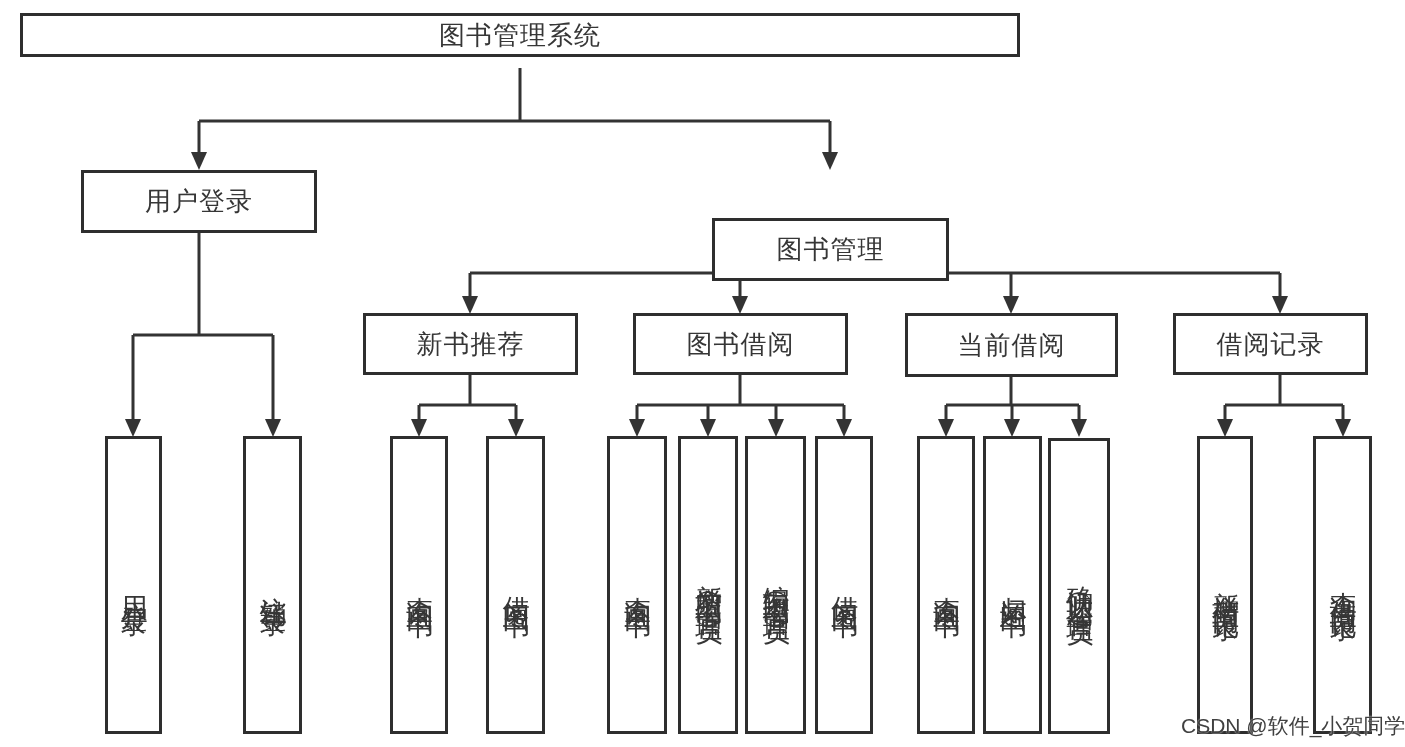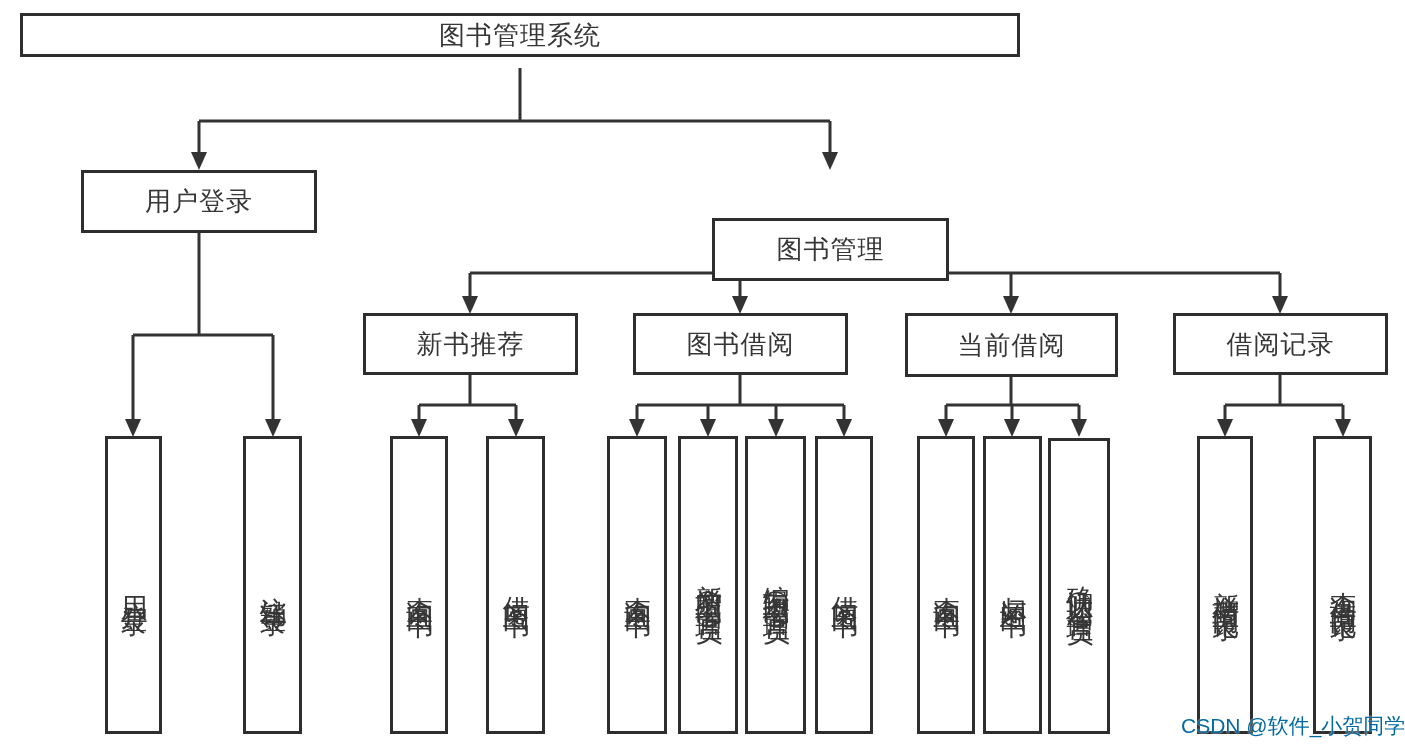--- a/index.html
+++ b/index.html
@@ -35,21 +35,21 @@
     font-size: 27px;
     letter-spacing: 5px;
     line-height: 1.1;
     color: #363636;
   }
   .watermark {
     position: absolute;
     left: 1181px;
     top: 712px;
     font-size: 21px;
-    color: #0369a1;
+    color: #404040;
     white-space: nowrap;
     z-index: 5;
     text-shadow: 0 0 2px #ffffff;
   }
 </style>
 </head>
 <body>
 
 <div class="canvas">
 
@@ -94,21 +94,21 @@
   </svg>
 
   <div class="node hnode" style="left:20px; top:13px; width:1000px; height:44px;">图书管理系统</div>
 
   <div class="node hnode" style="left:81px; top:170px; width:236px; height:63px;">用户登录</div>
   <div class="node hnode" style="left:712px; top:170px; width:237px; height:63px;margin-top:48px;">图书管理</div>
 
   <div class="node hnode" style="left:363px; top:313px; width:215px; height:62px;">新书推荐</div>
   <div class="node hnode" style="left:633px; top:313px; width:215px; height:62px;text-align:right;">图书借阅</div>
   <div class="node hnode" style="left:905px; top:313px; width:213px; height:64px;">当前借阅</div>
-  <div class="node hnode" style="left:1173px; top:313px; width:215px; height:62px;">借阅记录</div>
+  <div class="node hnode" style="left:1173px; top:313px; width:195px; height:62px;">借阅记录</div>
 
   <div class="node vnode" style="left:105px; top:436px; width:57px; height:298px;">
     <span>用户登录</span>
   </div>
   <div class="node vnode" style="left:243px; top:436px; width:59px; height:298px;">
     <span>注销登录</span>
   </div>
 
   <div class="node vnode" style="left:390px; top:436px; width:58px; height:298px;">
     <span>查询图书</span>

